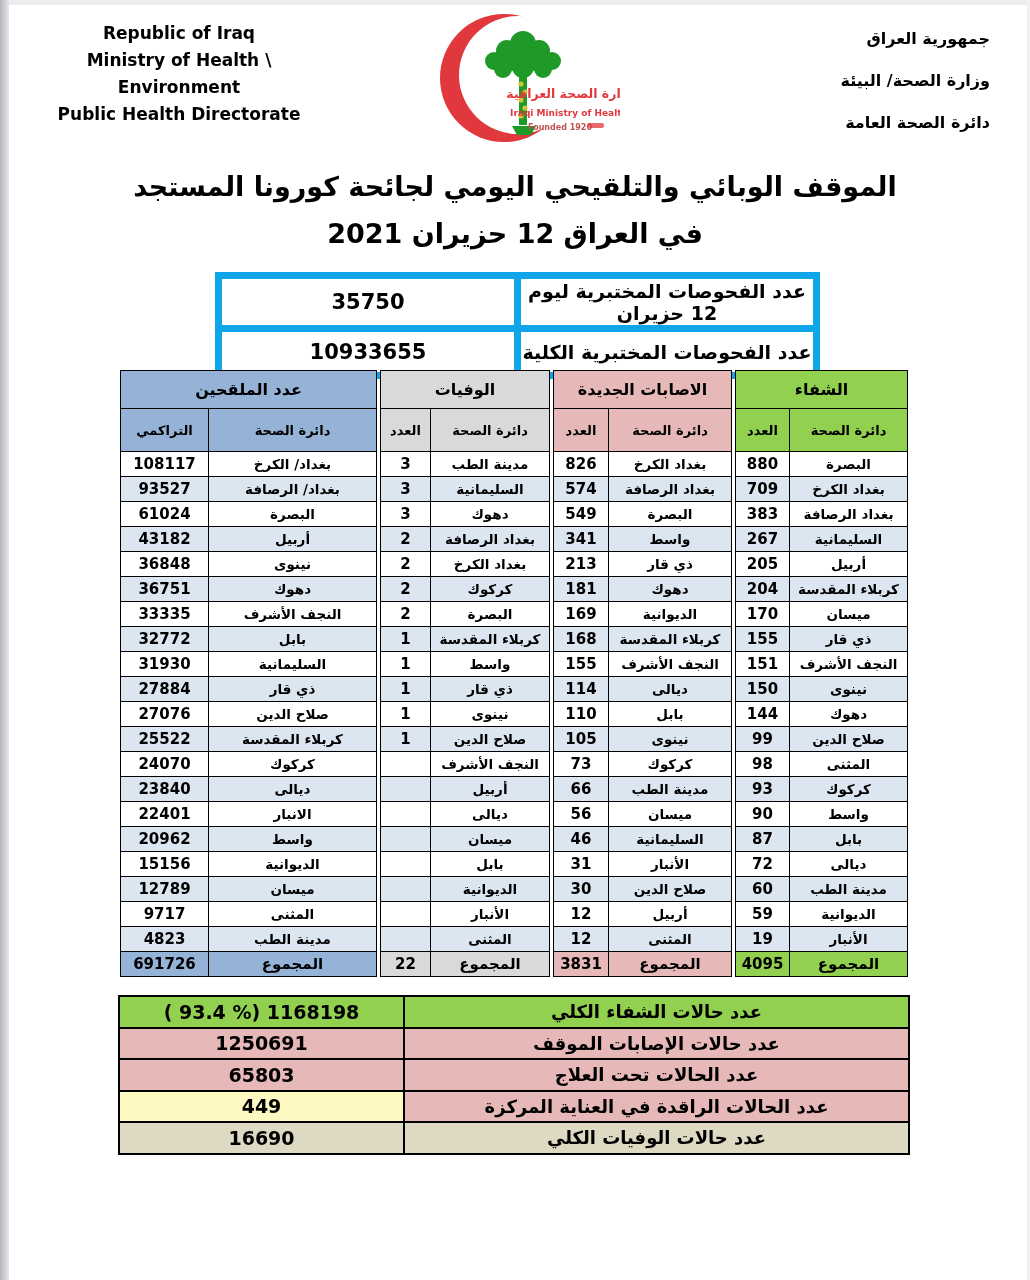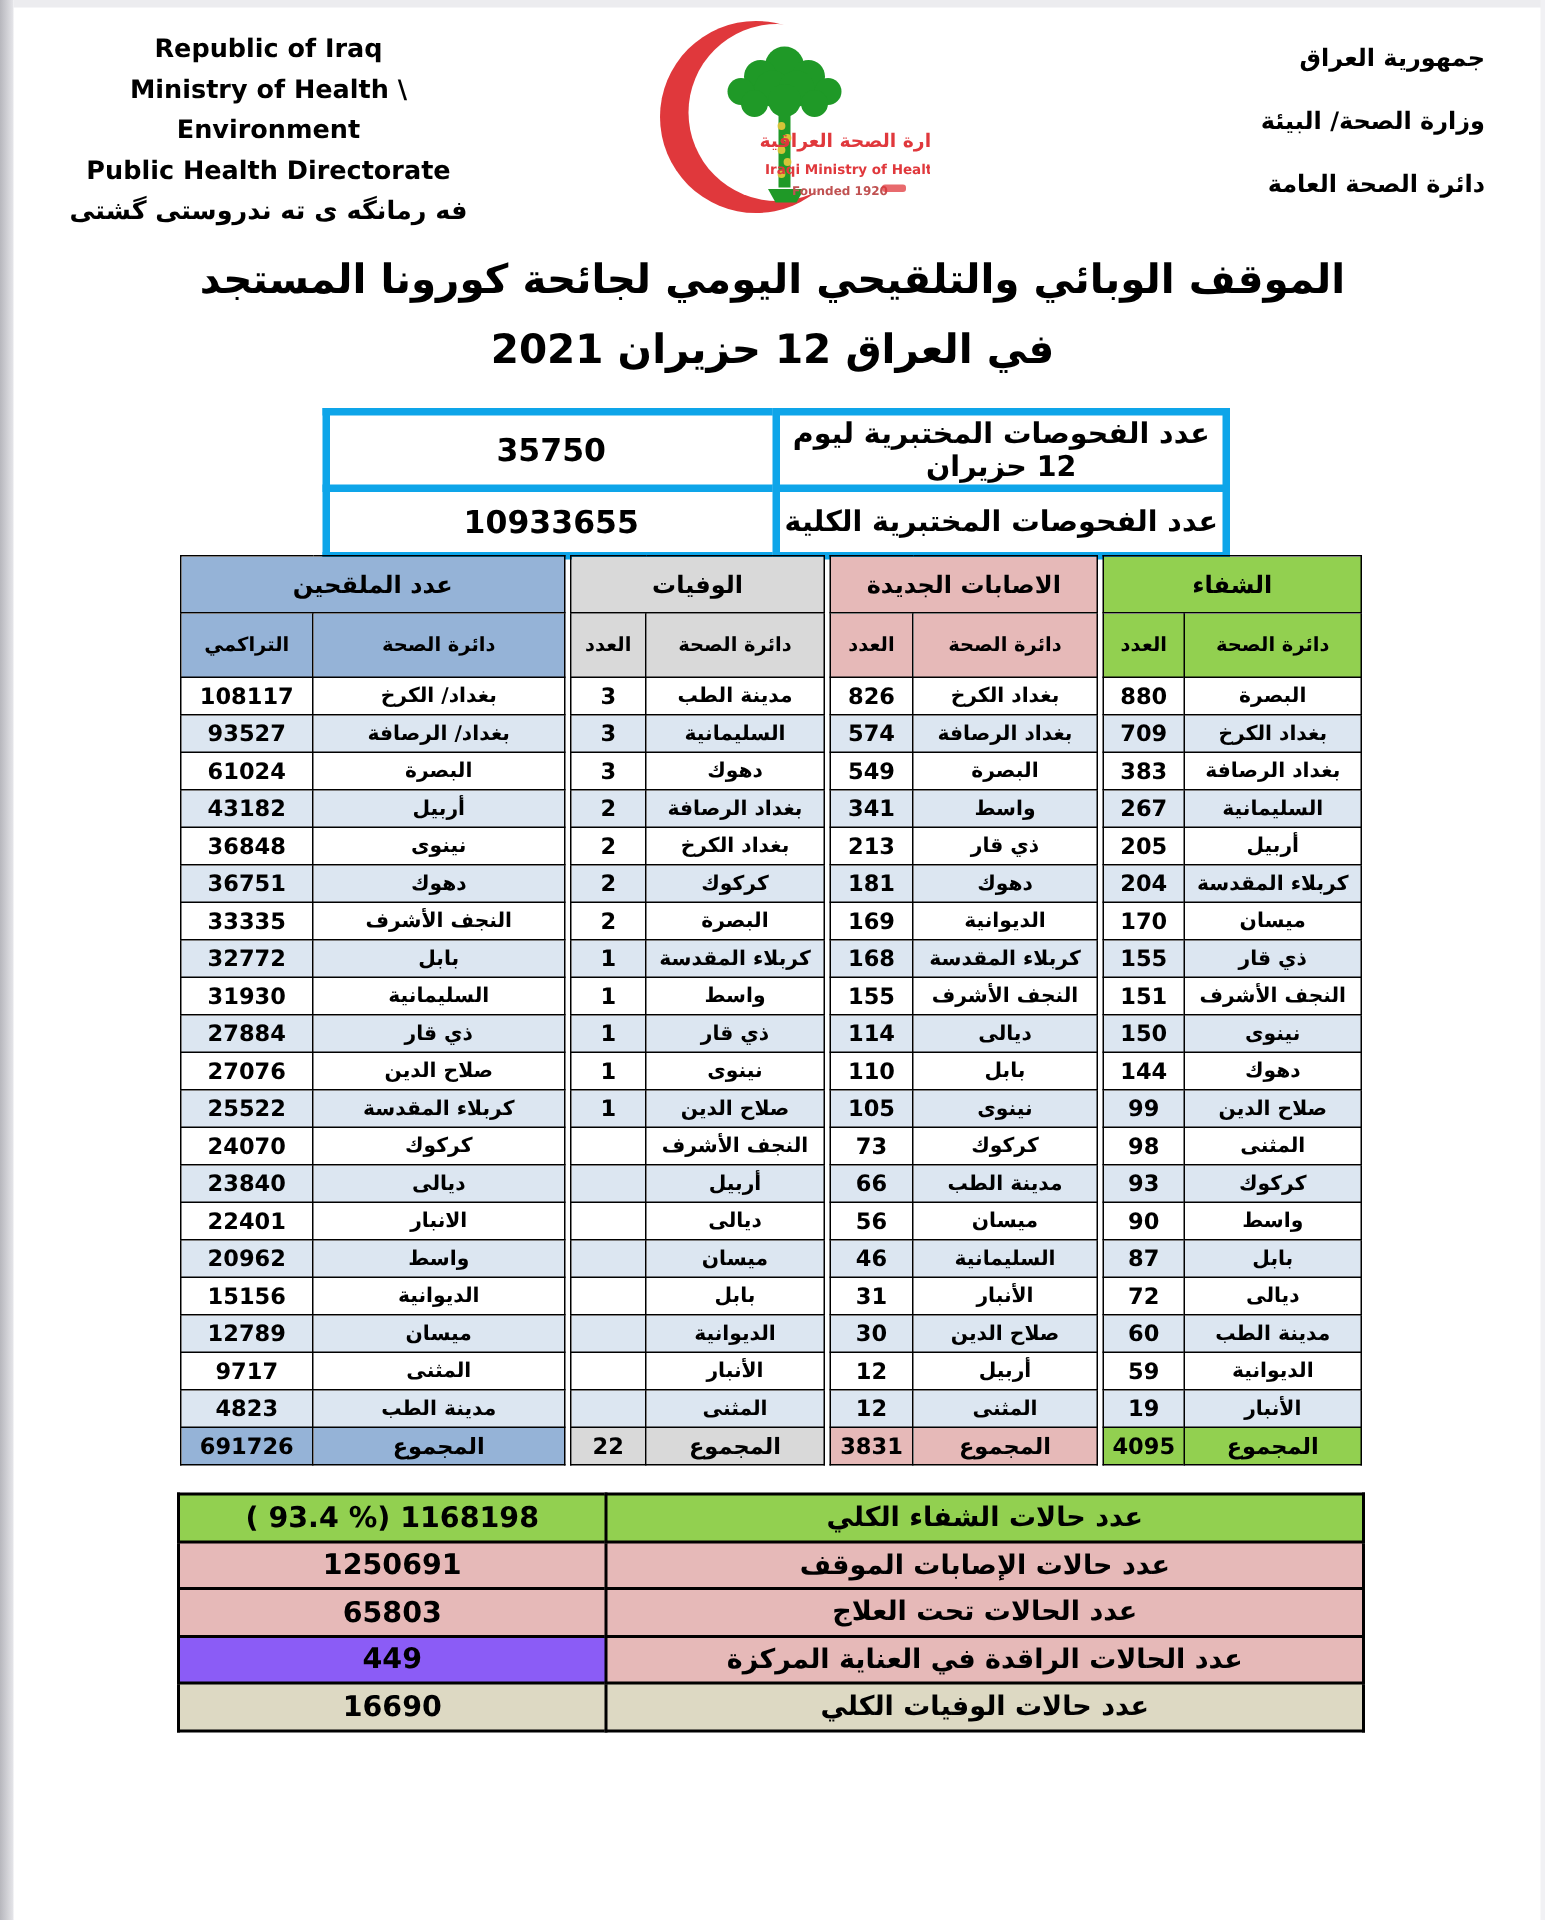--- a/index.html
+++ b/index.html
@@ -23,21 +23,21 @@
   .logo{position:absolute;left:428px;top:4px;width:192px;height:154px;}
   .logo svg{display:block;}
 
   
   .title{position:absolute;left:0;top:163px;width:100%;text-align:center;
     font-weight:bold;font-size:27px;line-height:47px;direction:rtl;}
 
   
   table{border-collapse:collapse;}
   .tests{position:absolute;left:215px;top:272px;width:605px;direction:rtl;table-layout:fixed;}
-  .tests td{border:5px solid #0ea5e9;height:38px;text-align:center;font-weight:bold;vertical-align:middle;}
+  .tests td{border:7px solid #0ea5e9;height:38px;text-align:center;font-weight:bold;vertical-align:middle;}
   .tests td.lbl{font-size:19px;}
   .tests td.val{font-size:21px;direction:ltr;}
 
   
   .stats{position:absolute;left:120px;top:370px;width:788px;display:flex;
     justify-content:space-between;align-items:flex-start;direction:ltr;}
   table.stat{direction:rtl;table-layout:fixed;}
   .stat th,.stat td{border:1.5px solid #000;text-align:center;font-weight:bold;
     padding:0;vertical-align:middle;overflow:hidden;white-space:nowrap;}
   .stat th.ttl{height:37px;font-size:16px;}
@@ -64,21 +64,20 @@
 <body>
 
 <div class="edge-left"></div>
 <div class="edge-top"></div>
 <div class="edge-right"></div>
 
 <div class="hdr-en">
   <div>Republic of Iraq</div>
   <div>Ministry of Health \ Environment</div>
   <div>Public Health Directorate</div>
-  <div class="ku">فه رمانگه ی ته ندروستی گشتی</div>
 </div>
 
 <div class="logo">
   <svg width="192" height="154" viewBox="0 0 192 154">
 
     <circle cx="76" cy="74" r="64" fill="#E0383C"></circle>
     <circle cx="90" cy="71" r="59" fill="#ffffff"></circle>
 
     <g fill="#1F9927">
       <circle cx="95" cy="40" r="13"></circle>
@@ -553,20 +552,20 @@
       <tr>
         <td class="lbl" style="background:#E6B9B8">عدد حالات الإصابات الموقف</td>
         <td class="val" style="background:#E6B9B8"><span dir="ltr">1250691</span></td>
       </tr>
       <tr>
         <td class="lbl" style="background:#E6B9B8">عدد الحالات تحت العلاج</td>
         <td class="val" style="background:#E6B9B8"><span dir="ltr">65803</span></td>
       </tr>
       <tr>
         <td class="lbl" style="background:#E6B9B8">عدد الحالات الراقدة في العناية المركزة</td>
-        <td class="val" style="background:#8b5cf6"><span dir="ltr">449</span></td>
+        <td class="val" style="background:#fef9c3"><span dir="ltr">449</span></td>
       </tr>
       <tr>
         <td class="lbl" style="background:#DDD9C3">عدد حالات الوفيات الكلي</td>
         <td class="val" style="background:#DDD9C3"><span dir="ltr">16690</span></td>
       </tr>
     </tbody>
 </table>
 
 </body></html>

